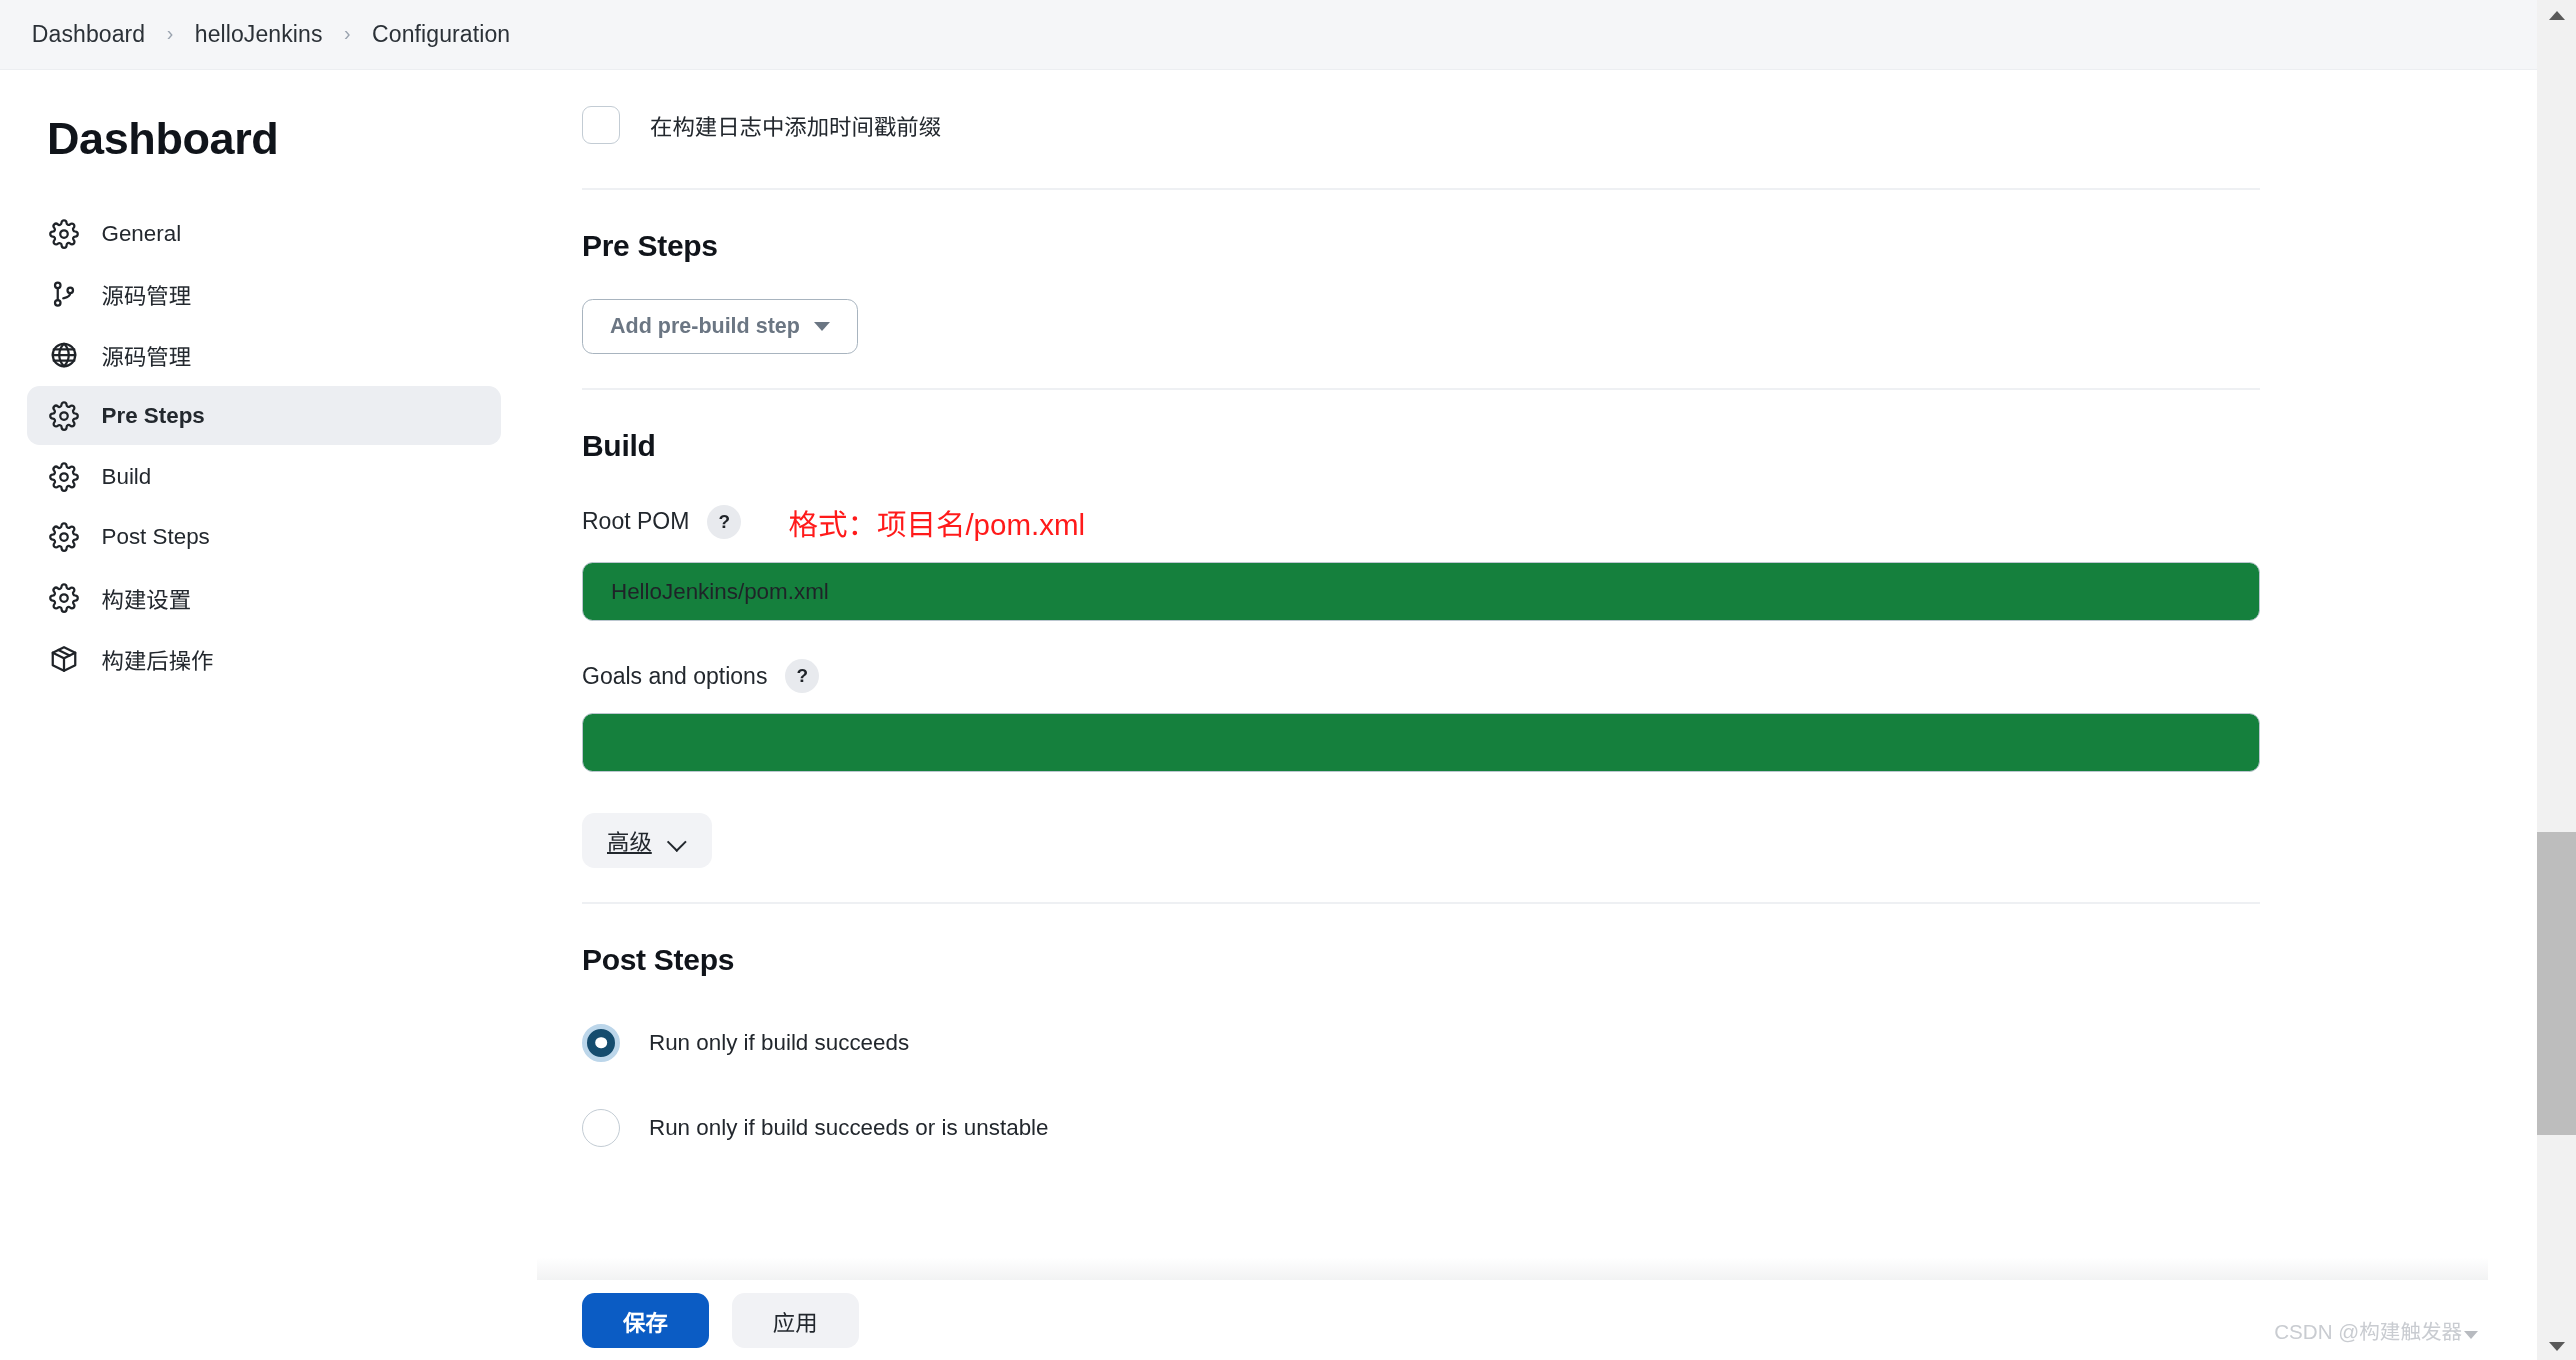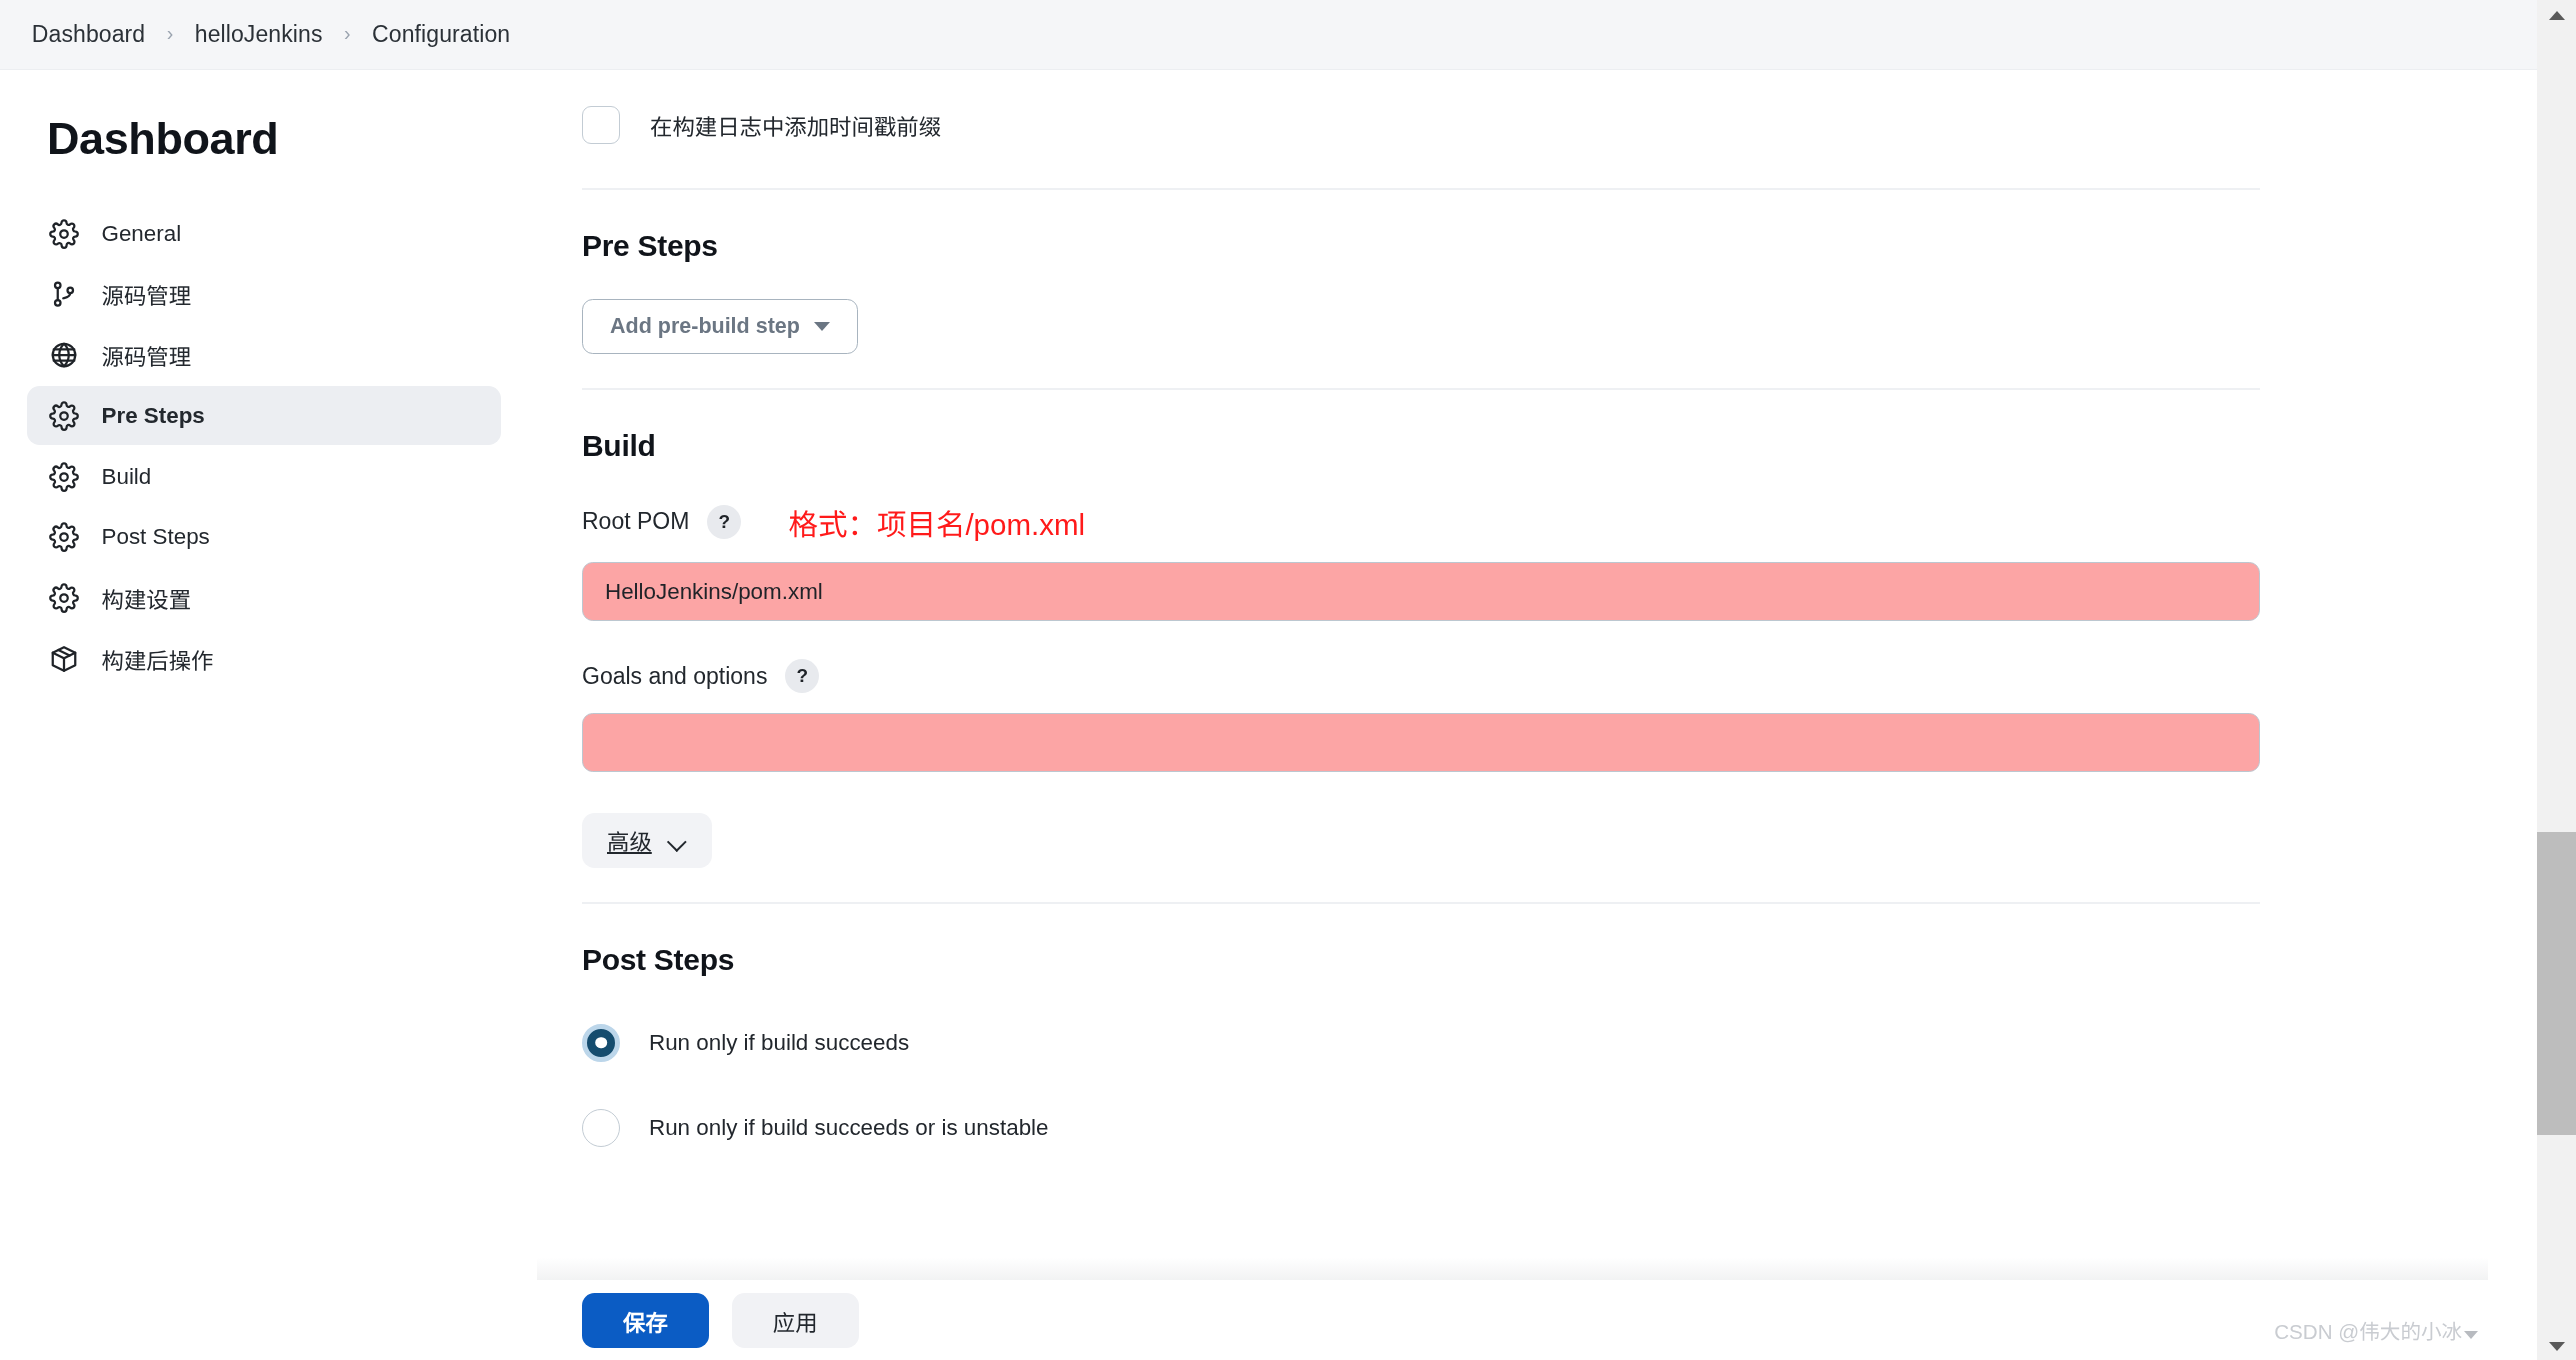--- a/index.html
+++ b/index.html
@@ -112,23 +112,23 @@
     display: inline-flex; align-items: center; justify-content: center;
     cursor: pointer; user-select: none;
   }
   .annotation {
     color: #ff1a1a; font-size: 29.5px; margin-left: 29px; white-space: nowrap;
   }
   .text-input {
     display: block; margin-top: 19.7px;
     width: 1678px; height: 59px;
     border: 1.8px solid #bcc7d0; border-radius: 10.7px;
-    background: #fca5a5; color: #1f2328;
+    background: #15803d; color: #1f2328;
     font-size: 22.4px; font-family: inherit;
-    padding: 0 22px; outline: none;
+    padding: 0 28px; outline: none;
   }
 
   .btn-pill {
     display: inline-flex; align-items: center; gap: 16px;
     margin-top: 41px;
     height: 55px; padding: 0 25px;
     background: #f2f3f6; border: none; border-radius: 12.5px;
     font-size: 22.4px; color: #22272d; cursor: pointer;
     font-family: inherit;
     text-decoration: underline;
@@ -403,21 +403,21 @@
     </div>
   </main>
 
   <div class="footer-shadow"></div>
   <div class="footer">
     <button class="btn-primary">保存</button>
     <button class="btn-secondary">应用</button>
   </div>
 
   <div class="watermark">
-    <span>CSDN @伟大的小冰</span><span class="tri"></span>
+    <span>CSDN @构建触发器</span><span class="tri"></span>
   </div>
 
   <div class="scrollbar">
     <div class="sb-arrow up">
         <span class="gl"></span>
       </div>
     <div class="sb-thumb"></div>
     <div class="sb-arrow down">
         <span class="gl"></span>
       </div>

